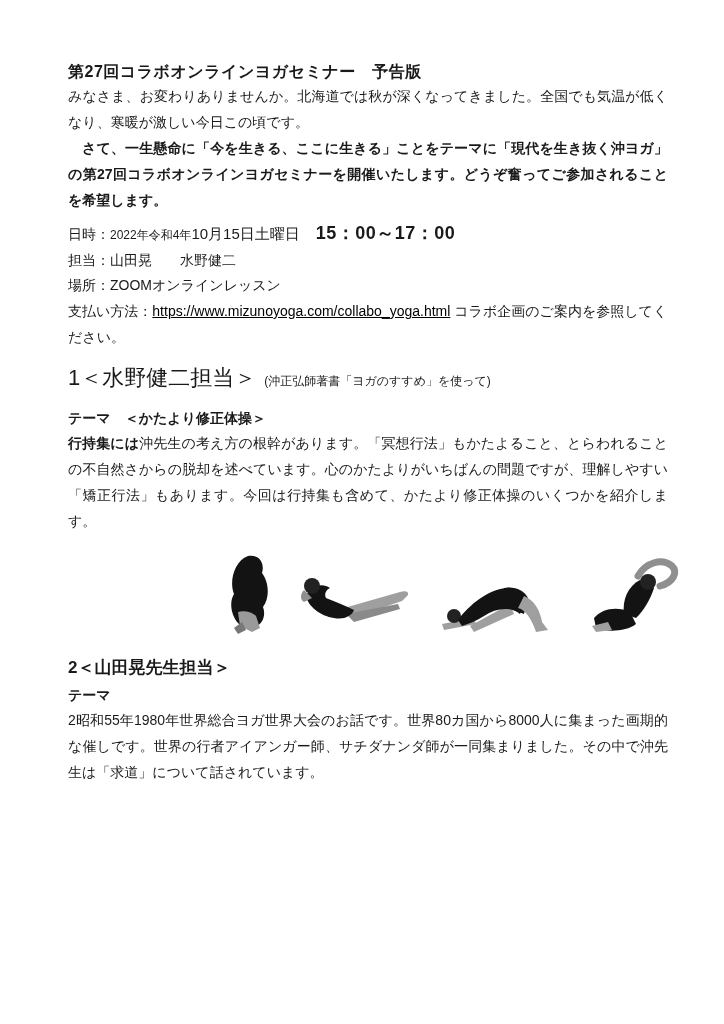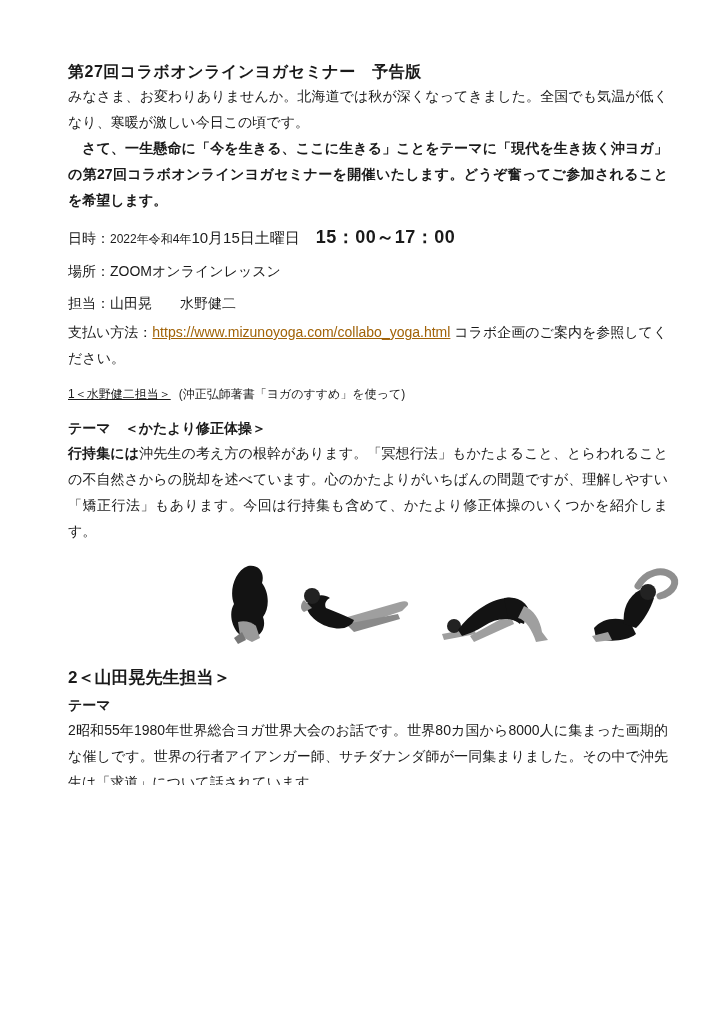--- a/index.html
+++ b/index.html
@@ -11,29 +11,29 @@
     background:#ffffff;
     color:#1a1a1a;
     font-family:"Liberation Sans","DejaVu Sans",sans-serif;
     overflow:hidden;
   }
   .title{font-size:16px;font-weight:700;margin:7px 0 0 0;letter-spacing:.5px;}
   p.body{font-size:14px;line-height:26px;margin:0;text-align:justify;}
   .mt30{margin-top:30px;} .mt9{margin-top:9px;}
   .bold{font-weight:700;}
   .details{margin-top:8px;font-size:14px;}
-  .detail-line{line-height:32px;}
+  .detail-line{line-height:25px;}
   .dt-year{font-size:12px;}
   .dt-date{font-size:15px;}
   .dt-time{font-size:18px;font-weight:700;margin-left:16px;letter-spacing:.5px;}
   .fee-note{font-size:11.5px;margin-left:10px;}
   .payment-line{line-height:26px;}
-  .link{color:#a16207;text-decoration:underline;cursor:pointer;}
+  .link{color:#000000;text-decoration:underline;cursor:pointer;}
   .sec1-heading{margin-top:13px;}
-  .sec-big{font-size:12px;text-decoration:underline;}
+  .sec-big{font-size:22px;}
   .sec-note{font-size:12px;margin-left:8px;}
   .theme-line{margin-top:13px;font-size:14px;font-weight:700;line-height:24px;}
   .sec2-heading{font-size:17px;font-weight:700;margin:20px 0 0 0;}
   .pose-row{display:flex;align-items:flex-end;gap:28px;margin:12px 0 0 158px;height:90px;}
   .photo-caption{margin:8px 0 3px 96px;font-size:10px;color:#2e2e2e;letter-spacing:1px;}
   .photo-row{display:flex;align-items:flex-start;gap:38px;margin-left:222px;}
   svg{display:block;}
 </style>
 </head>
 <body>
@@ -44,22 +44,22 @@
 
   <p class="body mt30">みなさま、お変わりありませんか。北海道では秋が深くなってきました。全国でも気温が低くなり、寒暖が激しい今日この頃です。</p>
 
 
   <p class="body mt9 bold">　さて、一生懸命に「今を生きる、ここに生きる」ことをテーマに「現代を生き抜く沖ヨガ」の第27回コラボオンラインヨガセミナーを開催いたします。どうぞ奮ってご参加されることを希望します。</p>
 
   <div class="details">
     <div class="detail-line">
       <span>日時：</span><span class="dt-year">2022年令和4年</span><span class="dt-date">10月15日土曜日</span><span class="dt-time">15：00～17：00</span>
     </div>
+    <div class="detail-line">担当：山田晃　　水野健二</div>
     <div class="detail-line">場所：ZOOMオンラインレッスン</div>
-    <div class="detail-line">担当：山田晃　　水野健二</div>
     <div class="payment-line">
       <span>支払い方法：</span><a class="link">https://www.mizunoyoga.com/collabo_yoga.html</a><span> コラボ企画のご案内を参照してください。</span>
     </div>
   </div>
 
   <div class="sec1-heading">
     <span class="sec-big">1＜水野健二担当＞</span><span class="sec-note">(沖正弘師著書「ヨガのすすめ」を使って)</span>
   </div>
 
   <div class="theme-line">テーマ　＜かたより修正体操＞</div>

